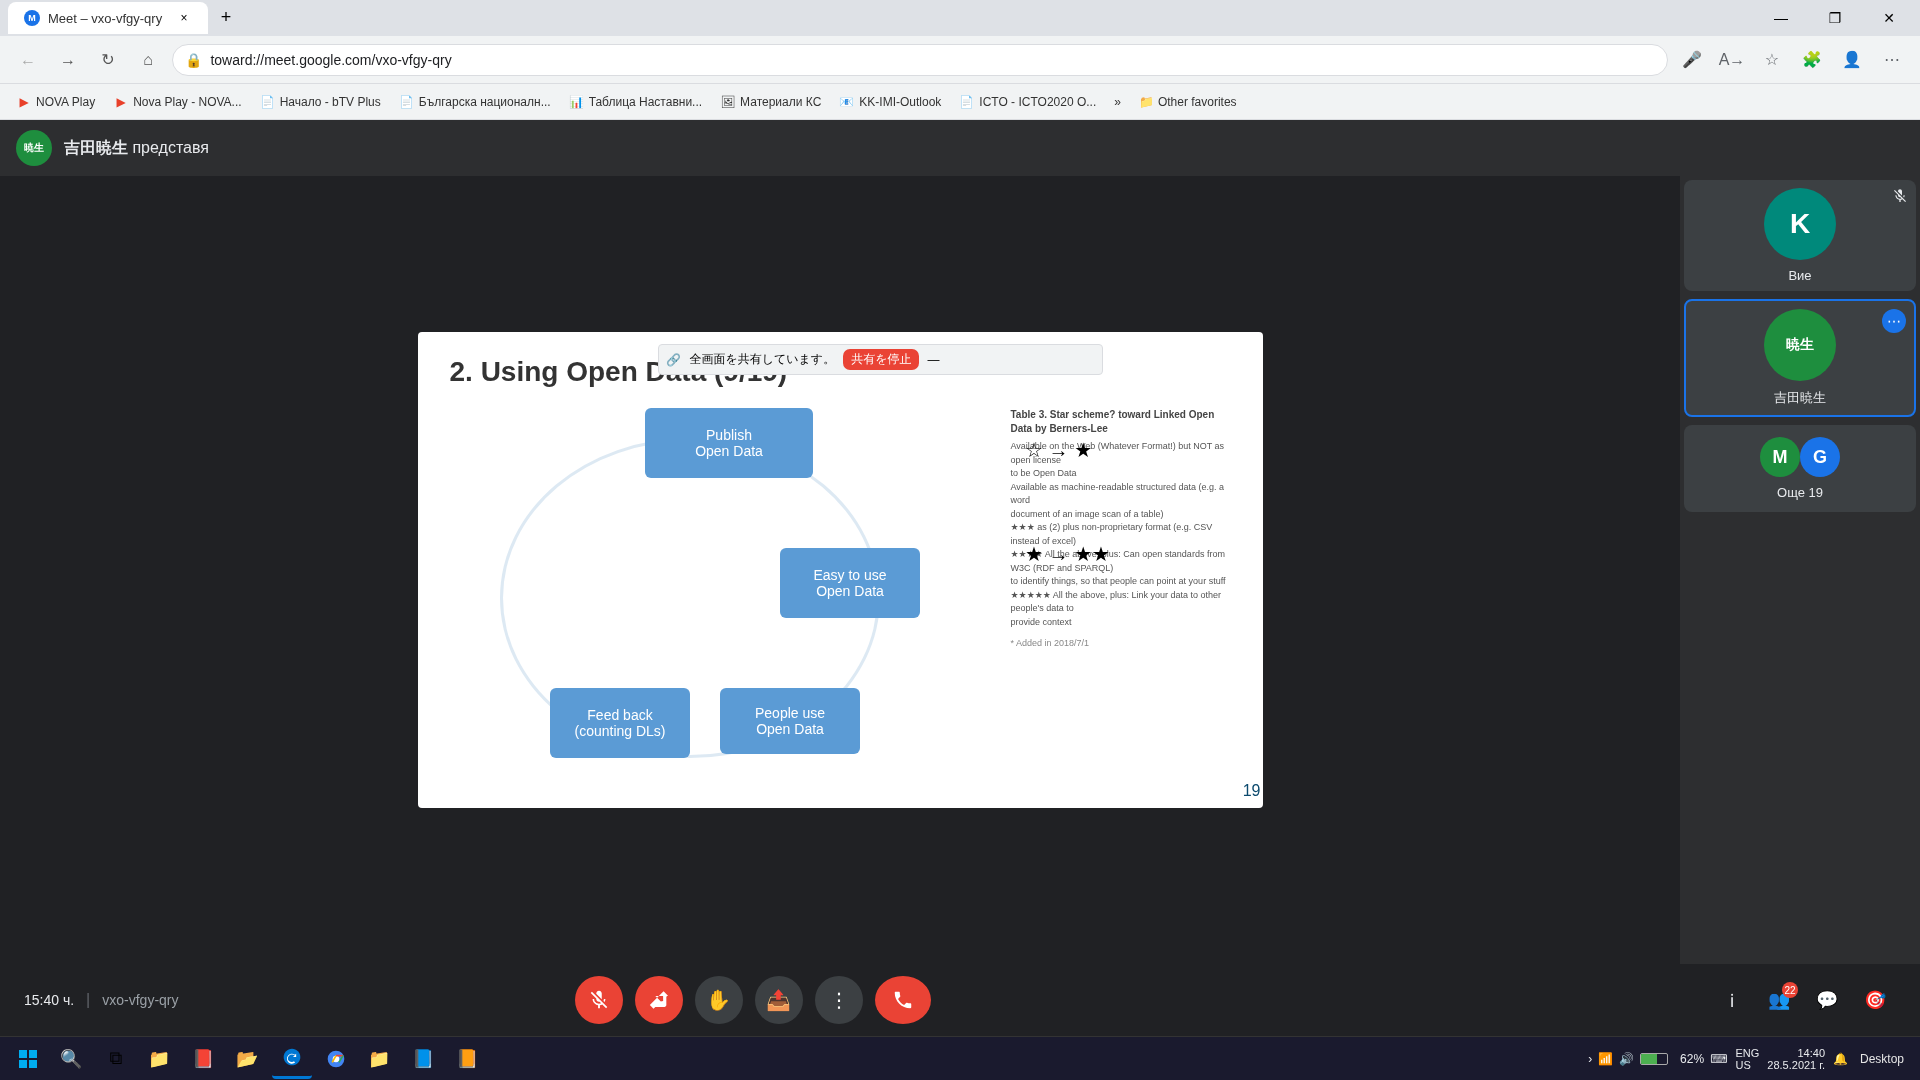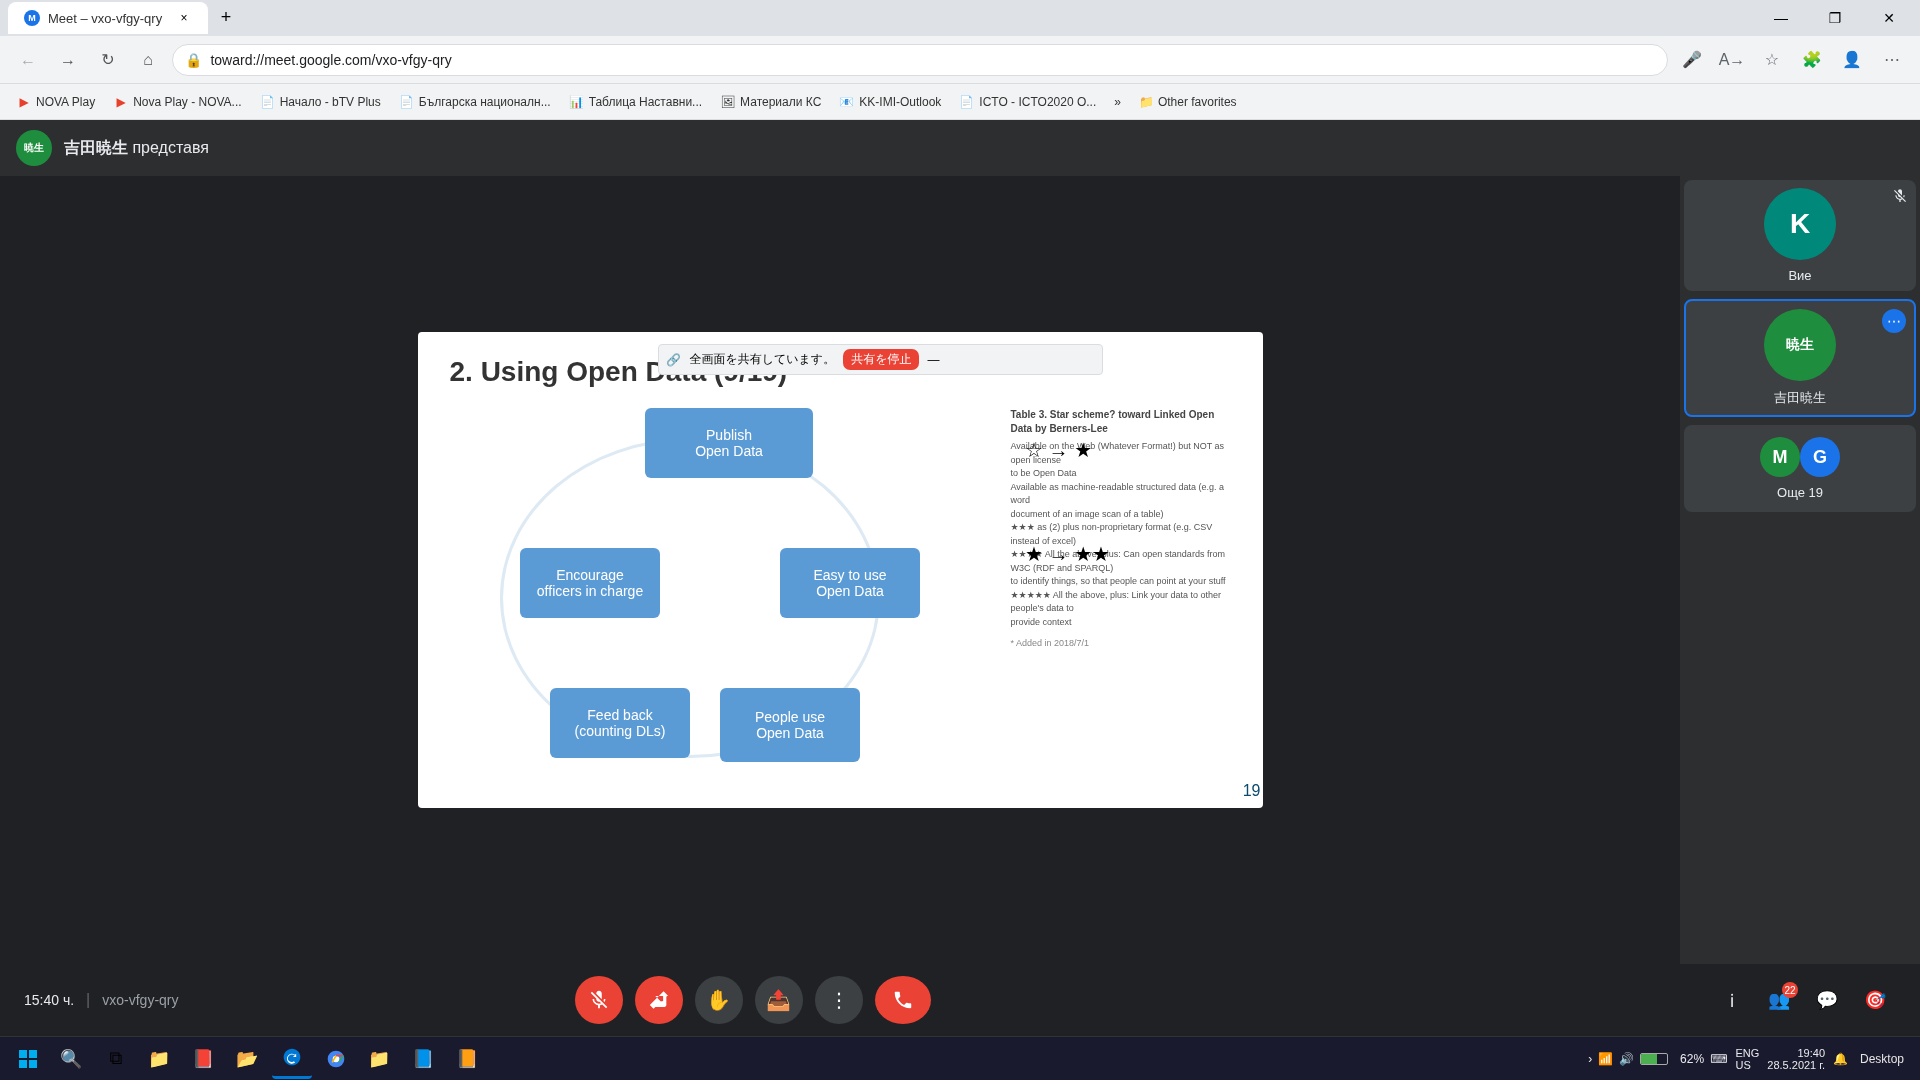--- a/index.html
+++ b/index.html
@@ -55,21 +55,21 @@
     .slide-notes { width: 220px; font-size: 10px; color: #444; line-height: 1.4; }
     .slide-notes-title { font-weight: bold; font-size: 10px; margin-bottom: 4px; }
 
     
     .diagram-wrapper { position: relative; width: 500px; height: 370px; }
     .diag-box { position: absolute; background: #5b9bd5; color: white; border-radius: 6px; display: flex; align-items: center; justify-content: center; text-align: center; font-size: 14px; font-weight: 500; padding: 8px; }
     .diag-box.publish { width: 168px; height: 70px; top: 0; left: 175px; }
     .diag-box.encourage { width: 140px; height: 70px; top: 140px; left: 50px; }
     .diag-box.easy { width: 140px; height: 70px; top: 140px; left: 310px; }
     .diag-box.feedback { width: 140px; height: 70px; top: 280px; left: 80px; }
-    .diag-box.people { width: 140px; height: 74px; top: 280px; left: 250px; }
+    .diag-box.people { width: 140px; height: 66px; top: 280px; left: 250px; }
     .star-row { display: flex; align-items: center; gap: 4px; font-size: 18px; }
 
     
     .circle-arrow { position: absolute; top: 30px; left: 30px; width: 380px; height: 320px; border: 3px solid #bcd4e8; border-radius: 50%; opacity: 0.5; }
 
     
     .sharing-bar { position: absolute; top: 8px; right: 160px; background: #f1f3f4; border-radius: 4px; padding: 4px 8px; display: flex; align-items: center; gap: 8px; font-size: 12px; border: 1px solid #dadce0; }
     .sharing-stop-btn { background: #ea4335; color: white; border: none; border-radius: 7px; padding: 2px 8px; font-size: 12px; cursor: pointer; }
 
     .slide-page-num { position: absolute; bottom: 8px; right: 2px; font-size: 16px; color: #0c4a6e; }
@@ -222,23 +222,20 @@
           <div class="slide-title">2. Using Open Data (9/19)</div>
 
           <div class="slide-body">
             <div class="slide-diagram">
               <div class="diagram-wrapper">
 
                 <div class="circle-arrow"></div>
 
                 <div class="diag-box publish">
                   <span>Publish<br>Open Data</span>
-                </div>
-                <div class="diag-box encourage">
-                  <span>Encourage<br>officers in charge</span>
                 </div>
                 <div class="diag-box easy">
                   <span>Easy to use<br>Open Data</span>
                 </div>
                 <div class="diag-box feedback">
                   <span>Feed back<br>(counting DLs)</span>
                 </div>
                 <div class="diag-box people">
                   <span>People use<br>Open Data</span>
                 </div>
@@ -395,21 +392,21 @@
           </div>
           <span>62%</span>
         </div>
         <span>⌨</span>
       </div>
       <div class="lang-info">
         <div>ENG</div>
         <div>US</div>
       </div>
       <div class="time-info">
-        <div>19:40</div>
+        <div>14:40</div>
         <div>28.5.2021 г.</div>
       </div>
       <div class="notify-btn">🔔</div>
     </div>
 
     <div style="color:#e5e5e5;font-size:12px;padding:0 8px;cursor:pointer;">Desktop</div>
   </div>
 
 </div>
 

